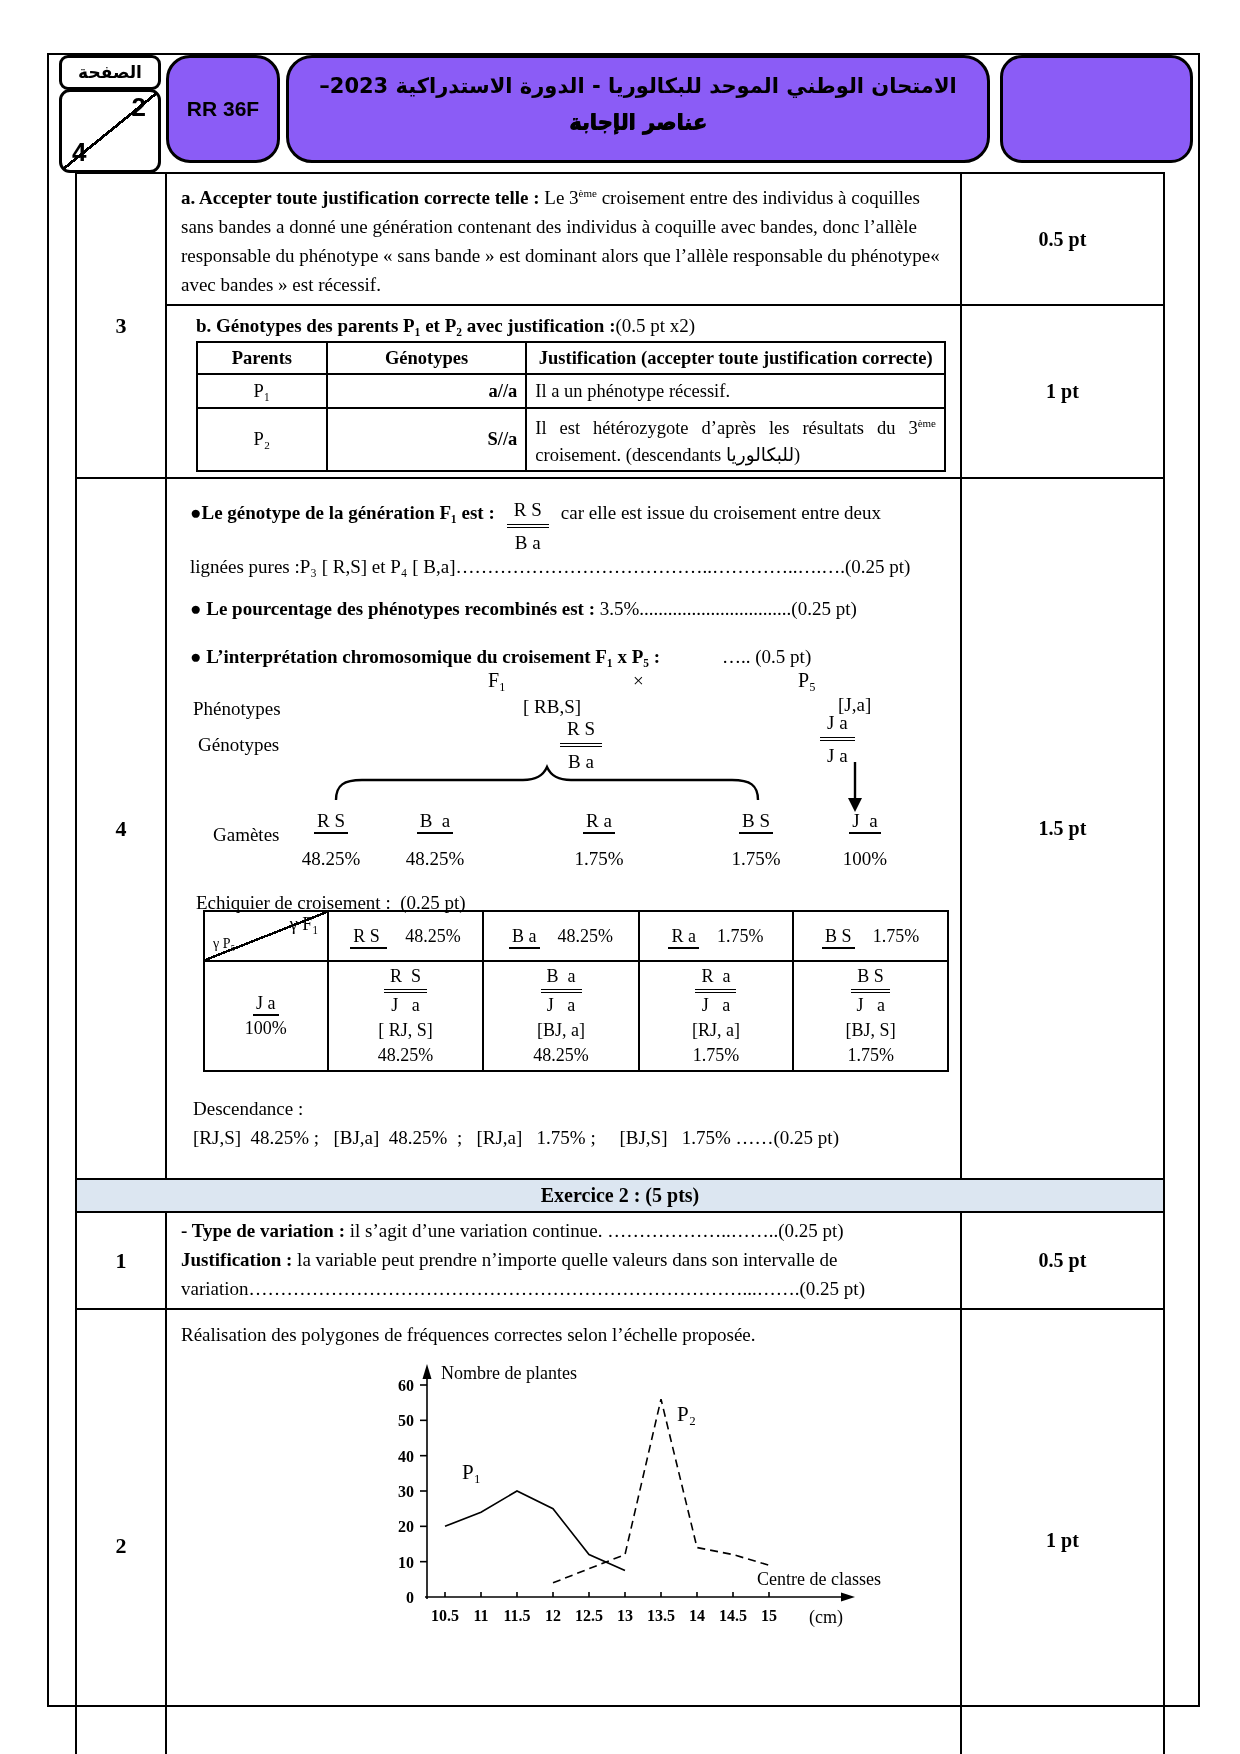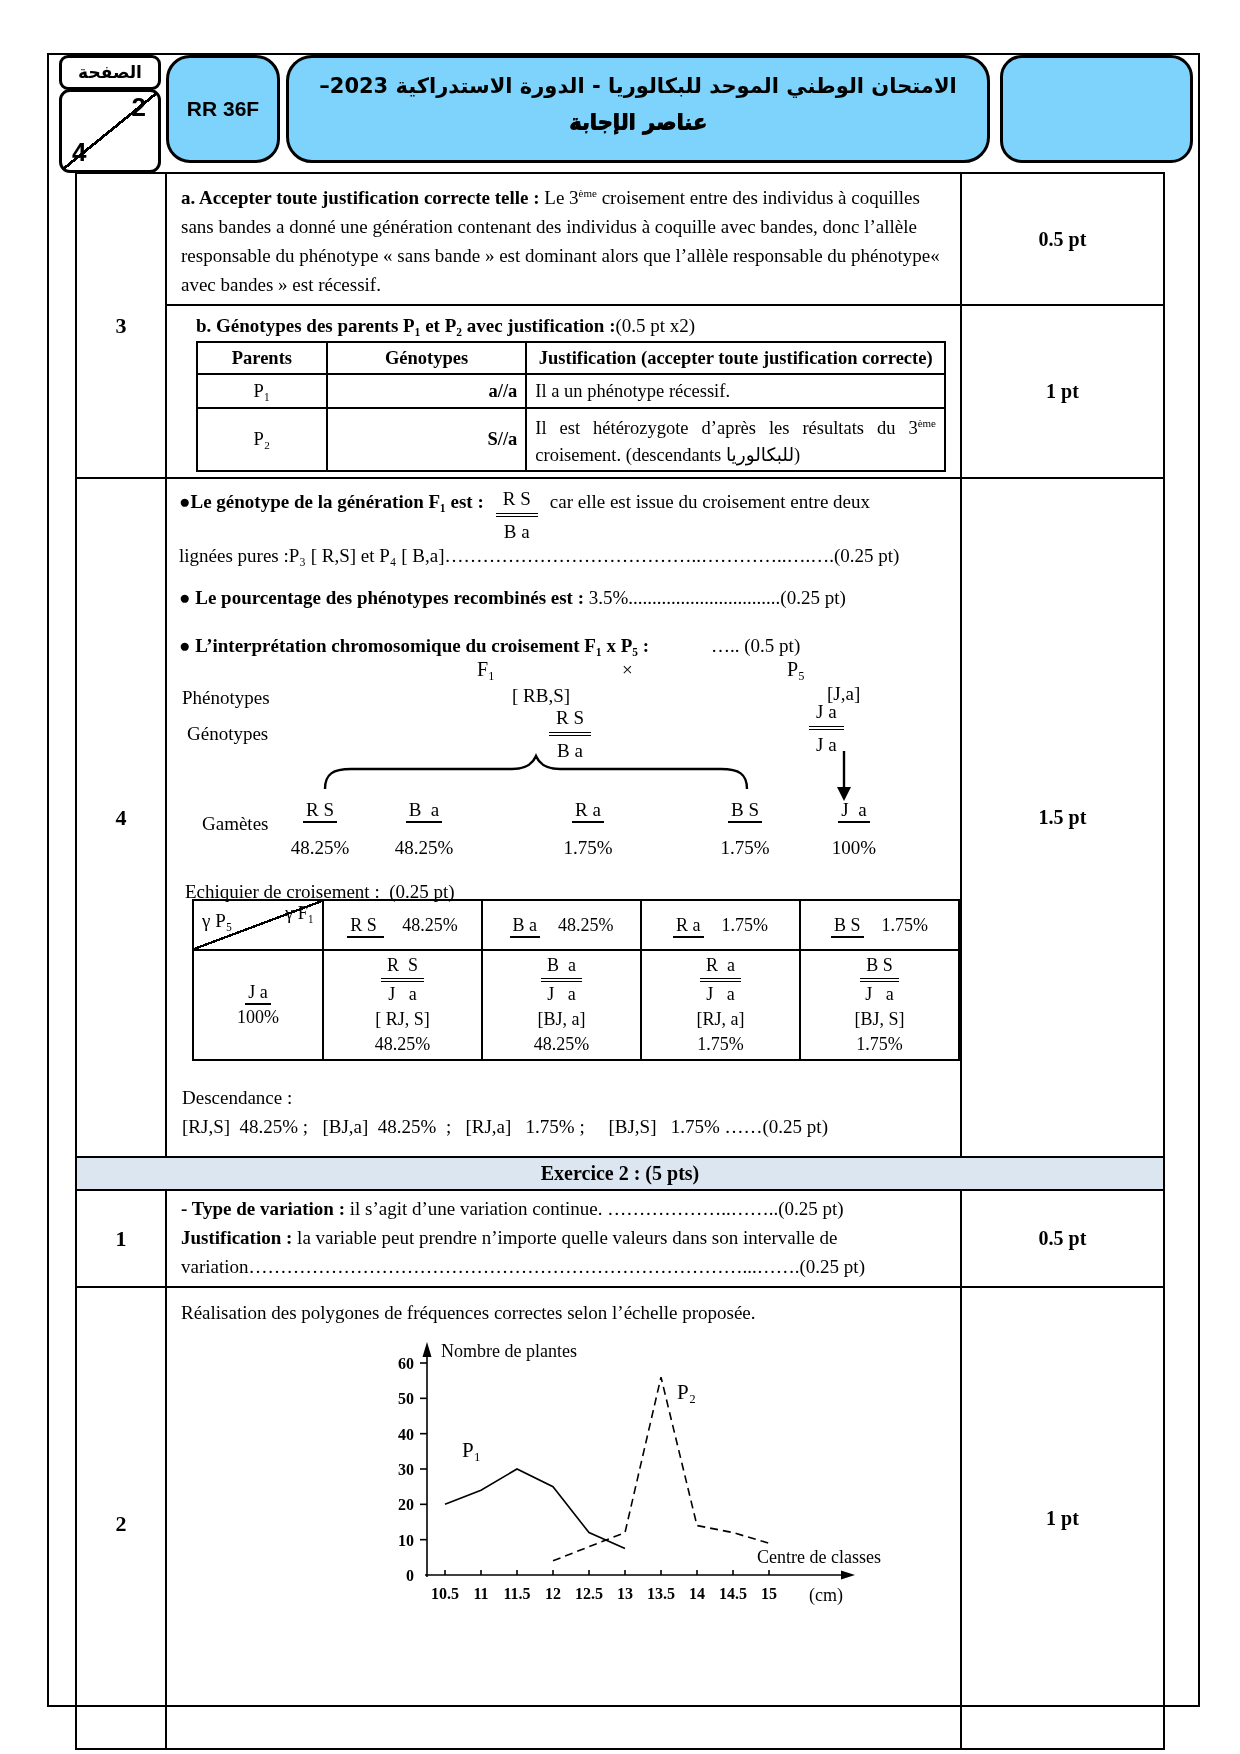--- a/index.html
+++ b/index.html
@@ -1,21 +1,21 @@
 <!DOCTYPE html>
 <html><head>
 <meta charset="utf-8">
 <style>
   html,body{margin:0;padding:0;background:#fff;}
   .page{position:relative;width:1240px;height:1754px;background:#fff;
         font-family:"Liberation Serif","DejaVu Serif",serif;color:#000;overflow:hidden;}
   .outer{position:absolute;left:47px;top:53px;width:1149px;height:1650px;border:2.5px solid #000;}
 
   
-  .hbox{position:absolute;border:3.5px solid #000;border-radius:20px;background:#7dd3fc;box-sizing:border-box;}
+  .hbox{position:absolute;border:3.5px solid #000;border-radius:20px;background:#8b5cf6;box-sizing:border-box;}
   .box-pagelabel{position:absolute;left:59px;top:55px;width:102px;height:35px;border:3px solid #000;
         border-radius:9px;background:#fff;box-sizing:border-box;text-align:center;
         font-family:"DejaVu Sans",sans-serif;font-weight:bold;font-size:17px;line-height:29px;}
   .box-pagediag{position:absolute;left:59px;top:89px;width:102px;height:84px;border:3px solid #000;
         border-radius:11px;box-sizing:border-box;background:
         linear-gradient(to bottom right,transparent calc(50% - 1.4px),#000 calc(50% - 1.4px) calc(50% + 1.4px),transparent calc(50% + 1.4px));}
   .pg-cur{position:absolute;right:12px;top:0px;font-family:"Liberation Sans",sans-serif;font-weight:bold;font-size:26px;}
   .pg-tot{position:absolute;left:10px;bottom:2px;font-family:"Liberation Sans",sans-serif;font-weight:bold;font-size:26px;}
   .box-code{left:166px;top:55px;width:114px;height:108px;display:flex;align-items:center;justify-content:center;
         font-family:"Liberation Sans",sans-serif;font-weight:bold;font-size:21px;border-radius:24px;}
@@ -58,21 +58,21 @@
   .u{border-bottom:2px solid #000;padding:0 3px 1px;white-space:pre;}
   .gam-item{width:120px;text-align:center;}
   .gam-pct{margin-top:9px;}
 
   
   table.echiquier{border-collapse:collapse;text-align:center;}
   table.echiquier td{border:2px solid #000;box-sizing:border-box;font-size:18px;line-height:25px;padding:1px 4px;}
   td.corner{width:130px;height:50px;position:relative;padding:0;background:
       linear-gradient(to bottom right,transparent calc(50% - 1.2px),#000 calc(50% - 1.2px) calc(50% + 1.2px),transparent calc(50% + 1.2px));}
   .c-top{position:absolute;right:8px;top:0px;font-size:18px;}
-  .c-bot{position:absolute;left:8px;bottom:16px;font-size:19px;}
+  .c-bot{position:absolute;left:8px;bottom:4px;font-size:14px;}
   td.ecol{width:159px;}
   tr.eb td{height:104px;vertical-align:middle;padding:2px 4px;}
   .euu{display:inline-block;border-bottom:4px double #000;padding:0 6px;white-space:pre;}
   .pre{white-space:pre;}
   .hgap{display:inline-block;width:18px;}
 
   
   .q2wrap{position:relative;height:460px;font-size:19px;line-height:29px;}
   svg.chart .ax{stroke:#000;stroke-width:1.6;fill:none;}
   svg.chart .af{fill:#000;stroke:none;}
@@ -137,21 +137,21 @@
             <td class="col-jus jus2"><span>Il est hétérozygote d’après les résultats du 3</span><sup class="sm">ème</sup><span> croisement. (descendants للبكالوريا)</span></td>
           </tr>
         </tbody>
             </table>
       </td>
       <td class="pts">1 pt</td>
     </tr>
 
     <tr style="height:677px;">
       <td class="num">4</td>
-      <td class="cnt" style="padding:0;position:relative;border-radius:22px;">
+      <td class="cnt" style="padding:11px;position:relative;border-radius:22px;">
         <div class="q4wrap">
 
           <div class="abs l1flex" style="left:12px;top:8px;">
             <b>●Le génotype de la génération F₁ est :</b>
             <span class="genostack">
               <span class="gtop">R S</span>
               <span class="gbot">B a</span>
             </span>
             <span>car elle est issue du croisement entre deux</span>
           </div>

